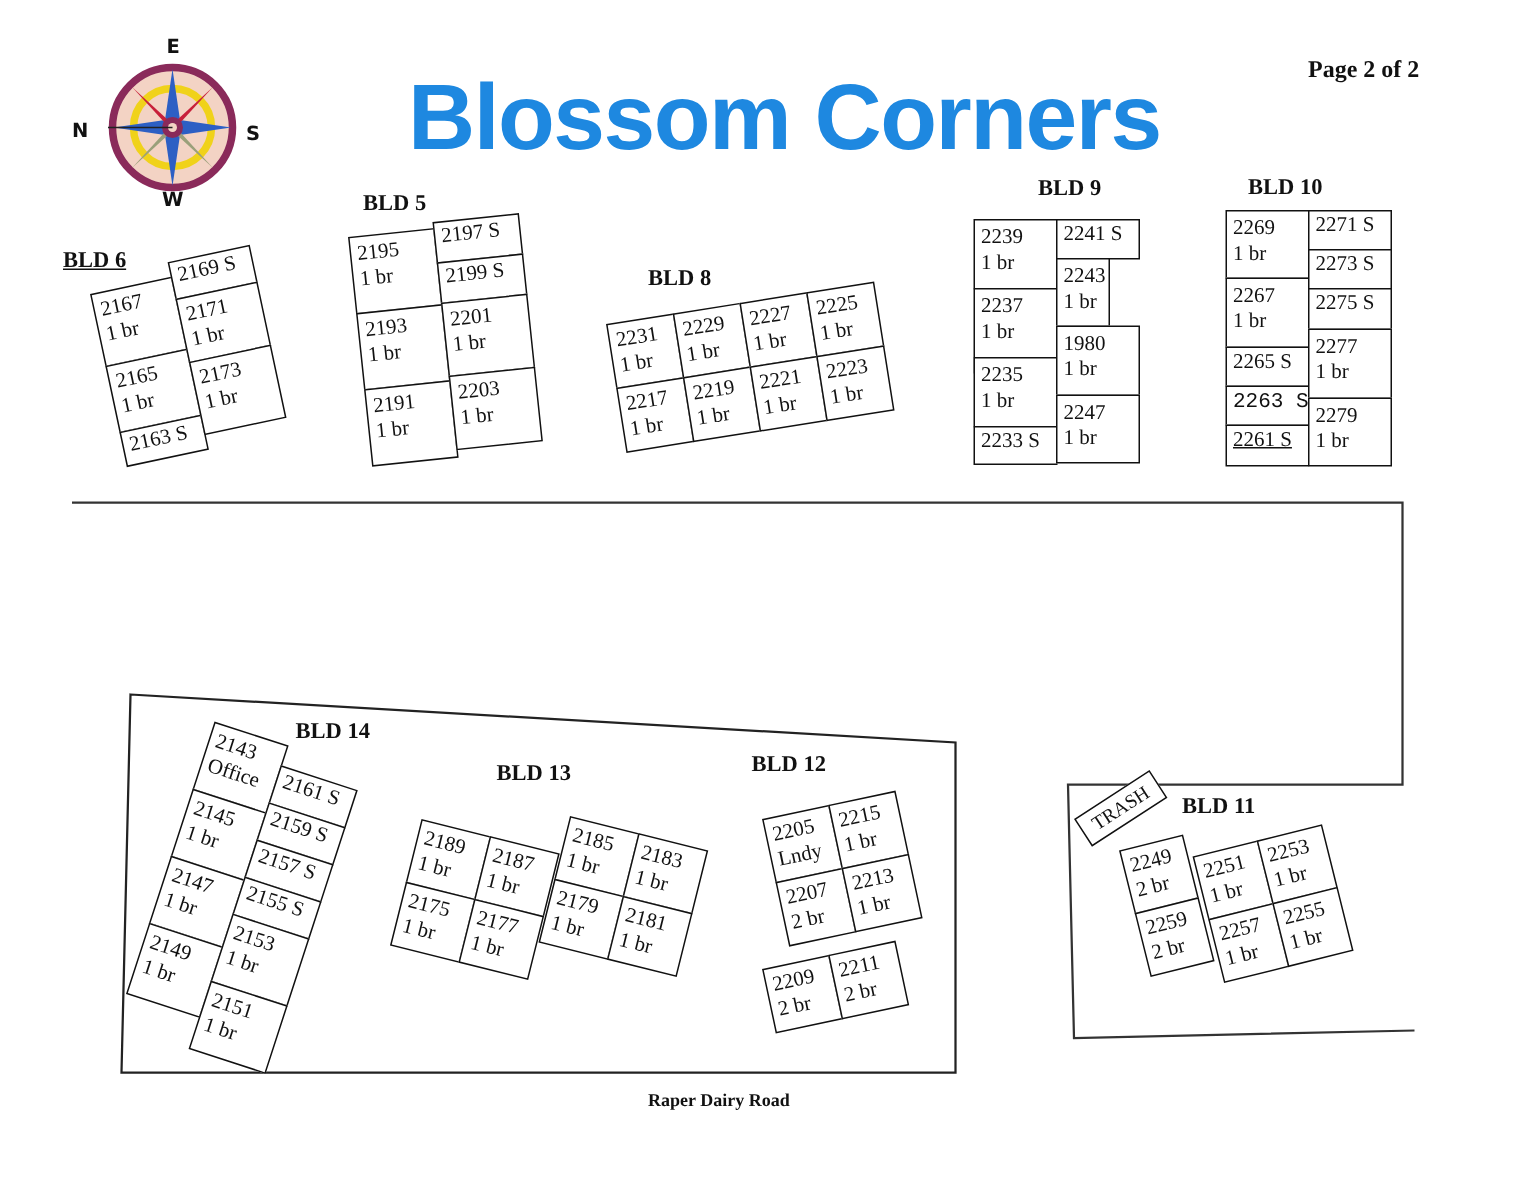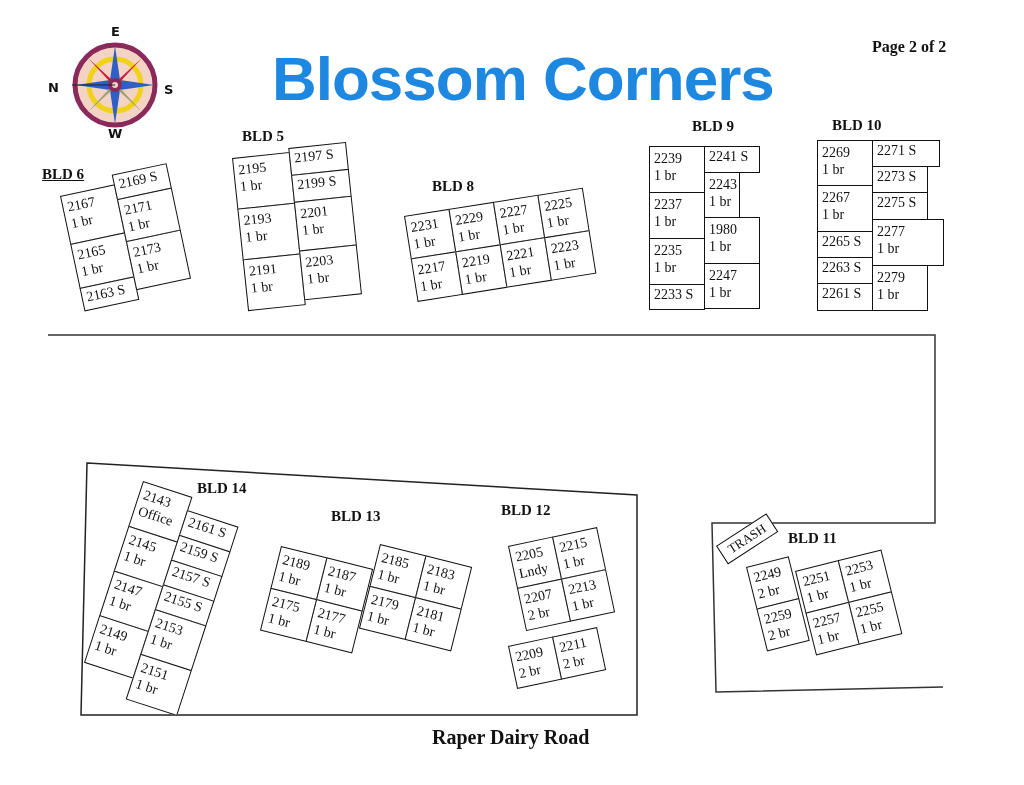--- a/index.html
+++ b/index.html
@@ -6,21 +6,21 @@
   html, body { width: 1024px; height: 785px; background: #ffffff; overflow: hidden; }
   body { position: relative; font-family: "Liberation Serif", serif; color: #111; }
   .abs { position: absolute; }
   .title {
     position: absolute; left: 272px; top: 48px; width: 530px;
     font-family: "Liberation Sans", sans-serif; font-weight: bold;
     font-size: 62px; letter-spacing: -1px; color: #1e88e0; line-height: 1;
   }
   .page-label { position: absolute; left: 872px; top: 38px; font-weight: bold; font-size: 16px; }
   .bld-label { position: absolute; font-weight: bold; font-size: 15px; white-space: nowrap; }
-  .road-label { position: absolute; left: 432px; top: 726px; font-weight: bold; font-size: 20px; }
+  .road-label { position: absolute; left: 432px; top: 726px; font-weight: bold; font-size: 12px; }
   .compass { position: absolute; left: 44px; top: 24px; width: 140px; height: 120px; }
   .compass .dir { position: absolute; font-family: "DejaVu Sans", sans-serif; font-weight: bold; font-size: 13px; }
   svg.lines { position: absolute; left: 0; top: 0; }
   .bld { position: absolute; transform-origin: 0 0; }
   .unit {
     position: absolute; border: 1.6px solid #111; background: #fff;
     font-size: 14px; line-height: 17px; padding: 3px 4px; white-space: nowrap;
   }
   .unit.single { line-height: 16px; padding-top: 2px; }
   .trash {
@@ -106,26 +106,26 @@
   <div class="unit" style="left:55px;top:26px;width:36px;height:46px;"><span>2243</span><br><span>1 br</span></div>
   <div class="unit" style="left:55px;top:71px;width:56px;height:47px;"><span>1980</span><br><span>1 br</span></div>
   <div class="unit" style="left:55px;top:117px;width:56px;height:46px;"><span>2247</span><br><span>1 br</span></div>
 </div>
 
 <div class="bld-label" style="left:832px;top:117px;">BLD 10</div>
 <div class="bld" style="left:817px;top:140px;">
   <div class="unit" style="left:0;top:0;width:56px;height:46px;"><span>2269</span><br><span>1 br</span></div>
   <div class="unit" style="left:0;top:45px;width:76px;height:47px;"><span>2267</span><br><span>1 br</span></div>
   <div class="unit single" style="left:0;top:91px;width:56px;height:27px;"><span>2265 S</span></div>
-  <div class="unit single" style="left:0;top:117px;width:56px;height:27px;"><span>2263 S</span></div>
-  <div class="unit single" style="left:0;top:143px;width:56px;height:28px;"><span>2261 S</span></div>
-  <div class="unit single" style="left:55px;top:0;width:68px;height:27px;"><span>2271 S</span></div>
+  <div class="unit single" style="left:0;top:117px;width:56px;height:27px;font-family:Liberation Mono, monospace;"><span>2263 S</span></div>
+  <div class="unit single" style="left:0;top:143px;width:56px;height:28px;text-decoration:underline;"><span>2261 S</span></div>
+  <div class="unit single" style="left:55px;top:0;width:56px;height:27px;"><span>2271 S</span></div>
   <div class="unit single" style="left:55px;top:26px;width:56px;height:27px;"><span>2273 S</span></div>
   <div class="unit single" style="left:55px;top:52px;width:56px;height:28px;"><span>2275 S</span></div>
-  <div class="unit" style="left:55px;top:79px;width:72px;height:47px;"><span>2277</span><br><span>1 br</span></div>
+  <div class="unit" style="left:55px;top:79px;width:56px;height:47px;"><span>2277</span><br><span>1 br</span></div>
   <div class="unit" style="left:55px;top:125px;width:56px;height:46px;"><span>2279</span><br><span>1 br</span></div>
 </div>
 
 <div class="bld-label" style="left:197px;top:480px;">BLD 14</div>
 <div class="bld" style="left:143px;top:481px;transform:rotate(18deg);">
   <div class="unit" style="left:0;top:0;width:52px;height:48px;"><span>2143</span><br><span>Office</span></div>
   <div class="unit" style="left:0;top:47px;width:52px;height:48px;"><span>2145</span><br><span>1 br</span></div>
   <div class="unit" style="left:0;top:94px;width:52px;height:48px;"><span>2147</span><br><span>1 br</span></div>
   <div class="unit" style="left:0;top:141px;width:52px;height:50px;"><span>2149</span><br><span>1 br</span></div>
   <div class="unit single" style="left:51px;top:14px;width:54px;height:27px;"><span>2161 S</span></div>

